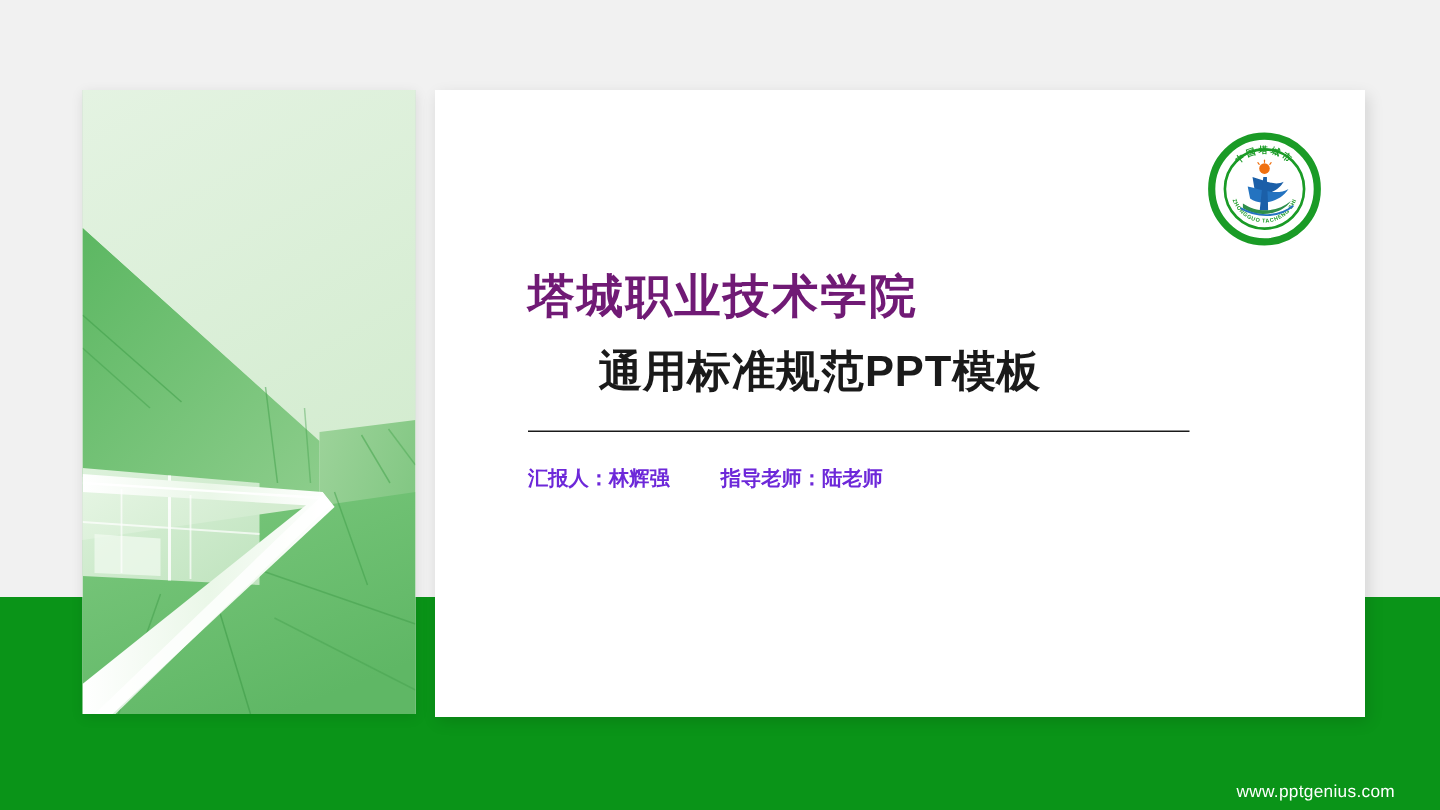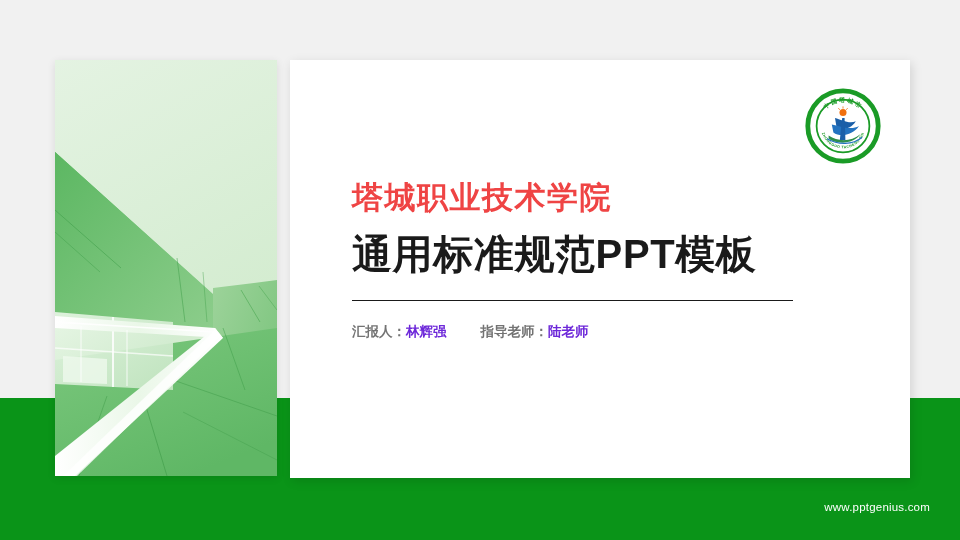--- a/index.html
+++ b/index.html
@@ -15,21 +15,21 @@
   .green-band{
     position:absolute;
     left:0; top:398px;
     width:960px; height:142px;
     background:#0a9418;
   }
 
   
   .footer-url{
     position:absolute;
-    right:30px; top:501px;
+    right:30px; top:522px;
     font-size:11.5px;
     color:#ffffff;
     letter-spacing:.2px;
     white-space:nowrap;
   }
 
   
   .photo-panel{
     position:absolute;
     left:55px; top:60px;
@@ -60,47 +60,48 @@
 
   
   .text-block{
     position:absolute;
     left:62px; top:120px;
     width:505px;
   }
   .main-title{
     font-size:31px;
     font-weight:bold;
-    color:#ef4444;
+    color:#701a75;
     letter-spacing:1.5px;
     line-height:1.18;
     white-space:nowrap;
   }
   .sub-title{
     margin-top:14px;
-    font-size:40px;
+    font-size:29px;
     font-weight:bold;
     color:#1a1a1a;
     letter-spacing:.6px;
     line-height:1.18;
     white-space:nowrap;
+    margin-left:47px;
   }
   .divider{
     margin-top:22px;
     width:441px;
     height:1px;
     background:#1a1a1a;
   }
   .byline{
     margin-top:22px;
     font-size:13.5px;
     font-weight:bold;
     white-space:nowrap;
   }
-  .byline .lbl{ color:#737373;font-family:Liberation Serif, serif; }
+  .byline .lbl{ color:#6d28d9;font-family:Liberation Serif, serif; }
   .byline .val{ color:#6d28d9; }
   .byline .gap{ display:inline-block; width:34px; }
 </style>
 </head>
 <body>
 
 <div class="green-band"></div>
 
 <div class="footer-url">www.pptgenius.com</div>
 

